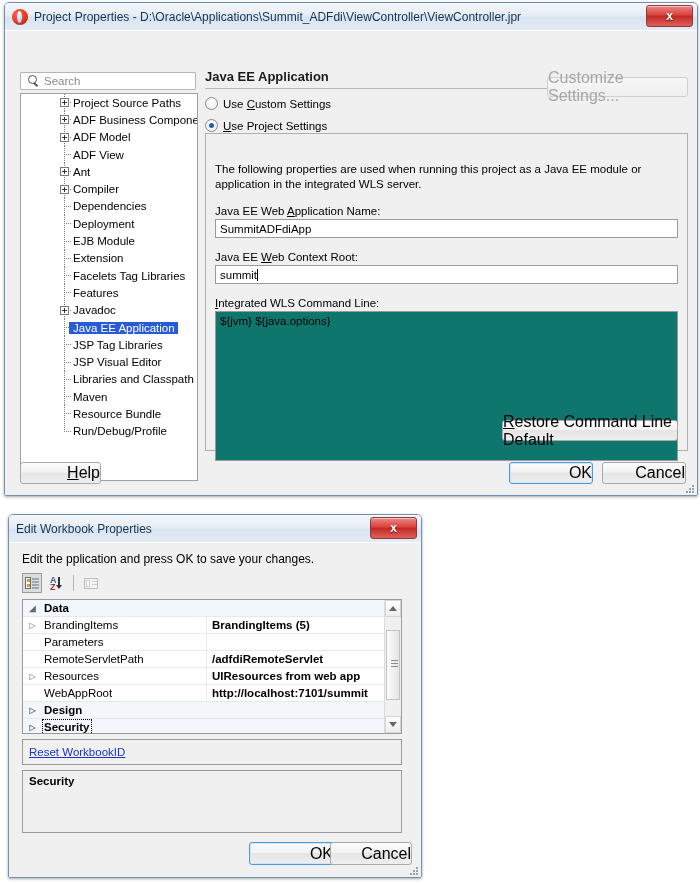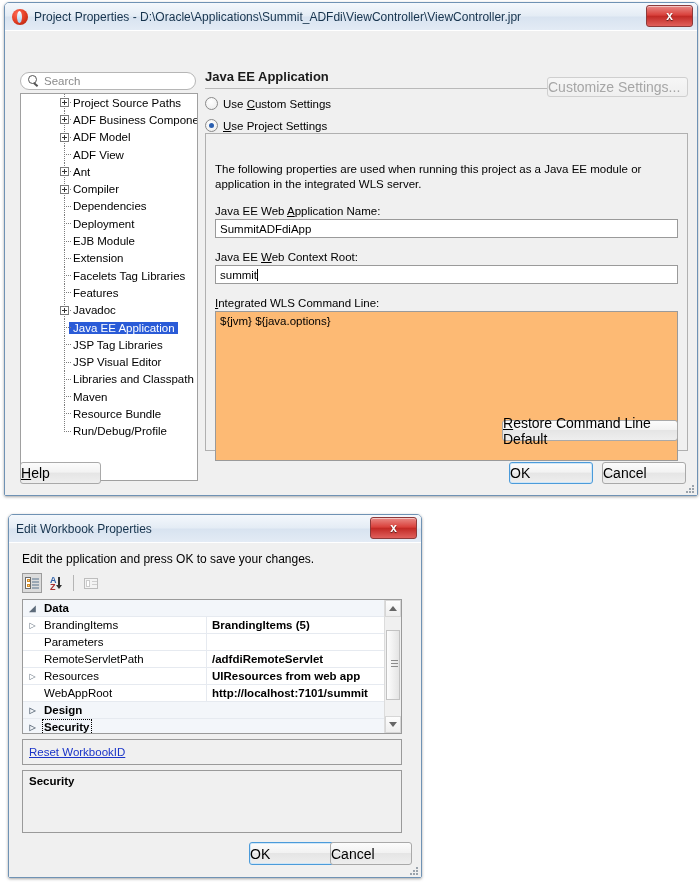--- a/index.html
+++ b/index.html
@@ -53,23 +53,23 @@
     position: absolute;
     left: 0; right: 0; bottom: 0;
     background: #f0f0f0;
     border-top: 1px solid #ffffff;
   }
   .btn {
     border: 1px solid #a9a9a9;
     border-radius: 3px;
     background: linear-gradient(to bottom, #fcfcfc 0%, #f2f2f2 46%, #e5e5e5 50%, #eeeeee 100%);
     font-family: "Liberation Sans", sans-serif;
-    font-size: 14px;
+    font-size: 16px;
     color: #000;
-    display: flex; align-items: center; justify-content: flex-start;
+    display: flex; align-items: center; justify-content: flex-end;
     cursor: pointer;
     box-sizing: border-box;
   }
   .btn.default {
     border: 1px solid #4b9bda;
     box-shadow: inset 0 0 0 1px #cfe6f7;
   }
   .btn.disabled { color: #a6a6a6; border-color: #cfcfcf;
     background: linear-gradient(to bottom,#f6f6f6,#efefef); cursor: default; }
   .ul { text-decoration: underline; }
@@ -118,21 +118,21 @@
     border: 1px solid #7a7a7a; box-sizing: border-box;
     z-index: 2; cursor: pointer;
   }
   .plusbox:before { content:""; position:absolute; left:1px; top:3px; width:5px; height:1px; background:#333; }
   .plusbox:after  { content:""; position:absolute; left:3px; top:1px; width:1px; height:5px; background:#333; }
   .tree-label { padding-left: 4px; padding-right: 3px; }
   .tree-row.selected .tree-label { background: #2a5bd7; color: #ffffff; }
 
   #searchbox {
     position: absolute; left: 15px; top: 41px; width: 176px; height: 18px;
-    background: #ffffff; border: 1px solid #b6b6b6; border-radius: 9px;
+    background: #ffffff; border: 1px solid #b6b6b6; border-radius: 1px;
     display: flex; align-items: center; box-sizing: border-box;
   }
   #searchbox .mag {
     width: 16px; height: 16px; margin-left: 4px; flex: 0 0 auto; position: relative;
   }
   #searchbox .mag:before {
     content:""; position:absolute; left:3px; top:2px; width:7px; height:7px;
     border: 1.4px solid #555; border-radius: 50%;
   }
   #searchbox .mag:after {
@@ -165,21 +165,21 @@
   }
   .gb-desc { line-height: 15px; font-size: 11.5px; margin-top: 20px; }
   .fld-label { margin-top: 13px; margin-bottom: 2px; font-size: 11.5px; }
   .textinput {
     height: 19px; background:#fff; border: 1px solid #9a9a9a;
     display:flex; align-items:center; padding-left:4px; box-sizing:border-box;
     font-size:11.5px;
   }
   .caret { display:inline-block; width:1px; height:12px; background:#000; margin-left:0px; }
   .textarea {
-    height: 150px; background:#fdba74; border: 1px solid #9a9a9a;
+    height: 150px; background:#0f766e; border: 1px solid #9a9a9a;
     padding: 3px 4px; box-sizing: border-box; font-size: 11.5px;
   }
 
   
   #wbDialog { left: 8px; top: 514px; width: 412px; height: 362px; }
   #wbDialog .dlgbody { top: 27px; }
   #wbDialog .titlebar .ttext { font-size: 12px; }
 
   .wb-intro { position:absolute; left:13px; top:9px; font-size:12px; }
   .wb-toolbar { position:absolute; left:13px; top:30px; display:flex; align-items:center; gap:4px; }

